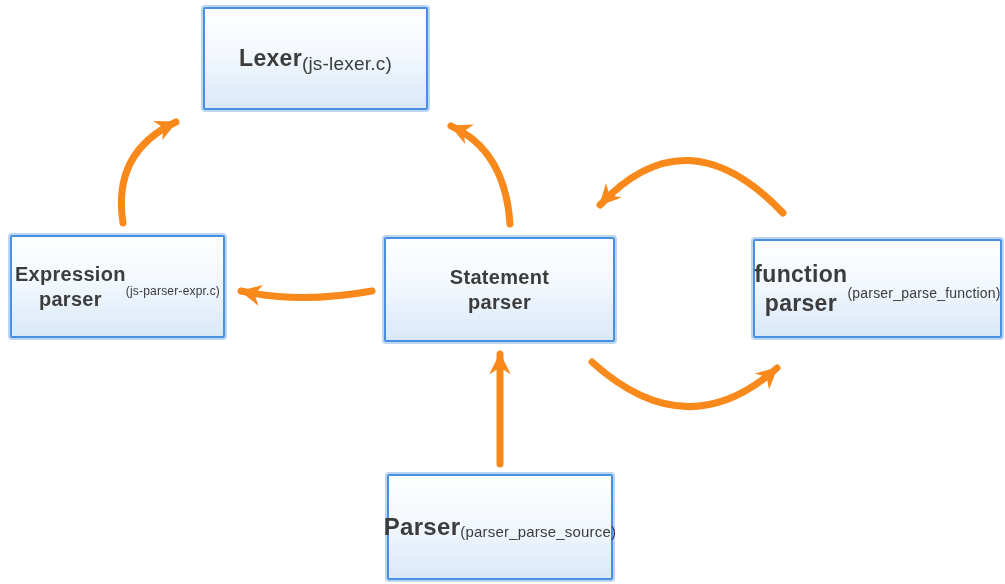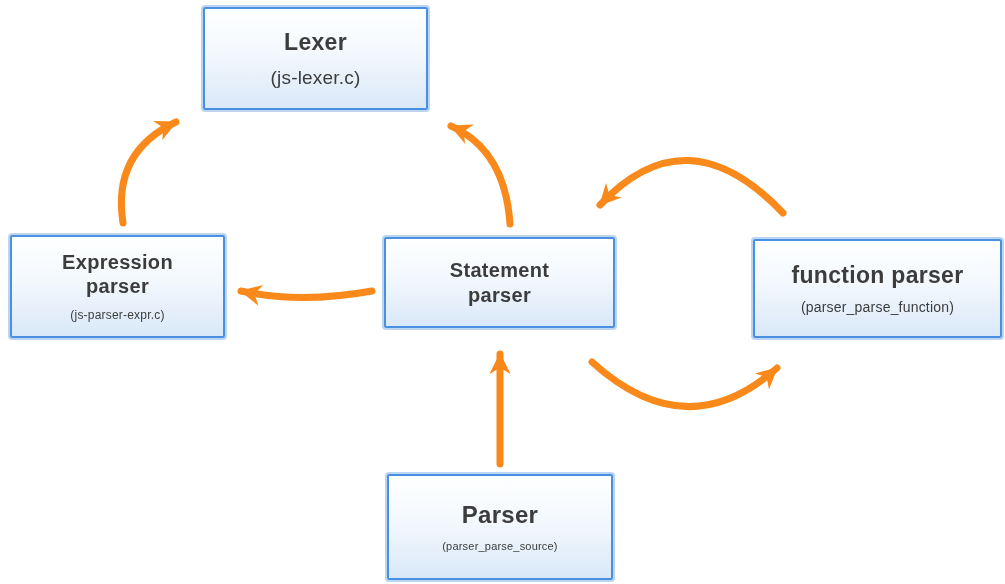--- a/index.html
+++ b/index.html
@@ -24,21 +24,21 @@
     pointer-events: none;
   }
   .node {
     position: absolute;
     box-sizing: border-box;
     border: 2px solid #4A90E2;
     border-radius: 2px;
     background: linear-gradient(180deg, #FEFFFF 0%, #F3F8FD 45%, #D9E8F8 100%);
     box-shadow: 0 0 0 2px #BCD6F2;
     display: flex;
-    flex-direction: column;
+    flex-direction: row;
     align-items: center;
     justify-content: center;
     text-align: center;
     color: #3C3C3C;
   }
   .node .title {
     font-weight: bold;
     white-space: pre-line;
     line-height: 1.22;
     letter-spacing: 0.3px;
@@ -50,31 +50,31 @@
     letter-spacing: 0.2px;
   }
   #node-lexer            { left: 203px; top: 7px;   width: 225px; height: 103px; }
   #node-lexer .title     { font-size: 23px; }
   #node-lexer .subtitle  { font-size: 19px; }
 
   #node-expression       { left: 10px;  top: 235px; width: 215px; height: 103px; }
   #node-expression .title    { font-size: 20px; }
   #node-expression .subtitle { font-size: 12px; }
 
-  #node-statement        { left: 384px; top: 237px; width: 231px; height: 91px; }
+  #node-statement        { left: 384px; top: 237px; width: 231px; height: 105px; }
   #node-statement .title     { font-size: 20px; }
   #node-statement .subtitle  { font-size: 17px; }
 
   #node-function         { left: 753px; top: 239px; width: 249px; height: 99px; }
   #node-function .title      { font-size: 23px; }
   #node-function .subtitle   { font-size: 14px; }
 
   #node-parser           { left: 387px; top: 474px; width: 226px; height: 106px; }
   #node-parser .title        { font-size: 24px; }
-  #node-parser .subtitle     { font-size: 11px; }
+  #node-parser .subtitle     { font-size: 15px; }
 
   .edge {
     fill: none;
     stroke: #F8891A;
     stroke-width: 7;
     stroke-linecap: round;
   }
 </style>
 </head>
 <body>

